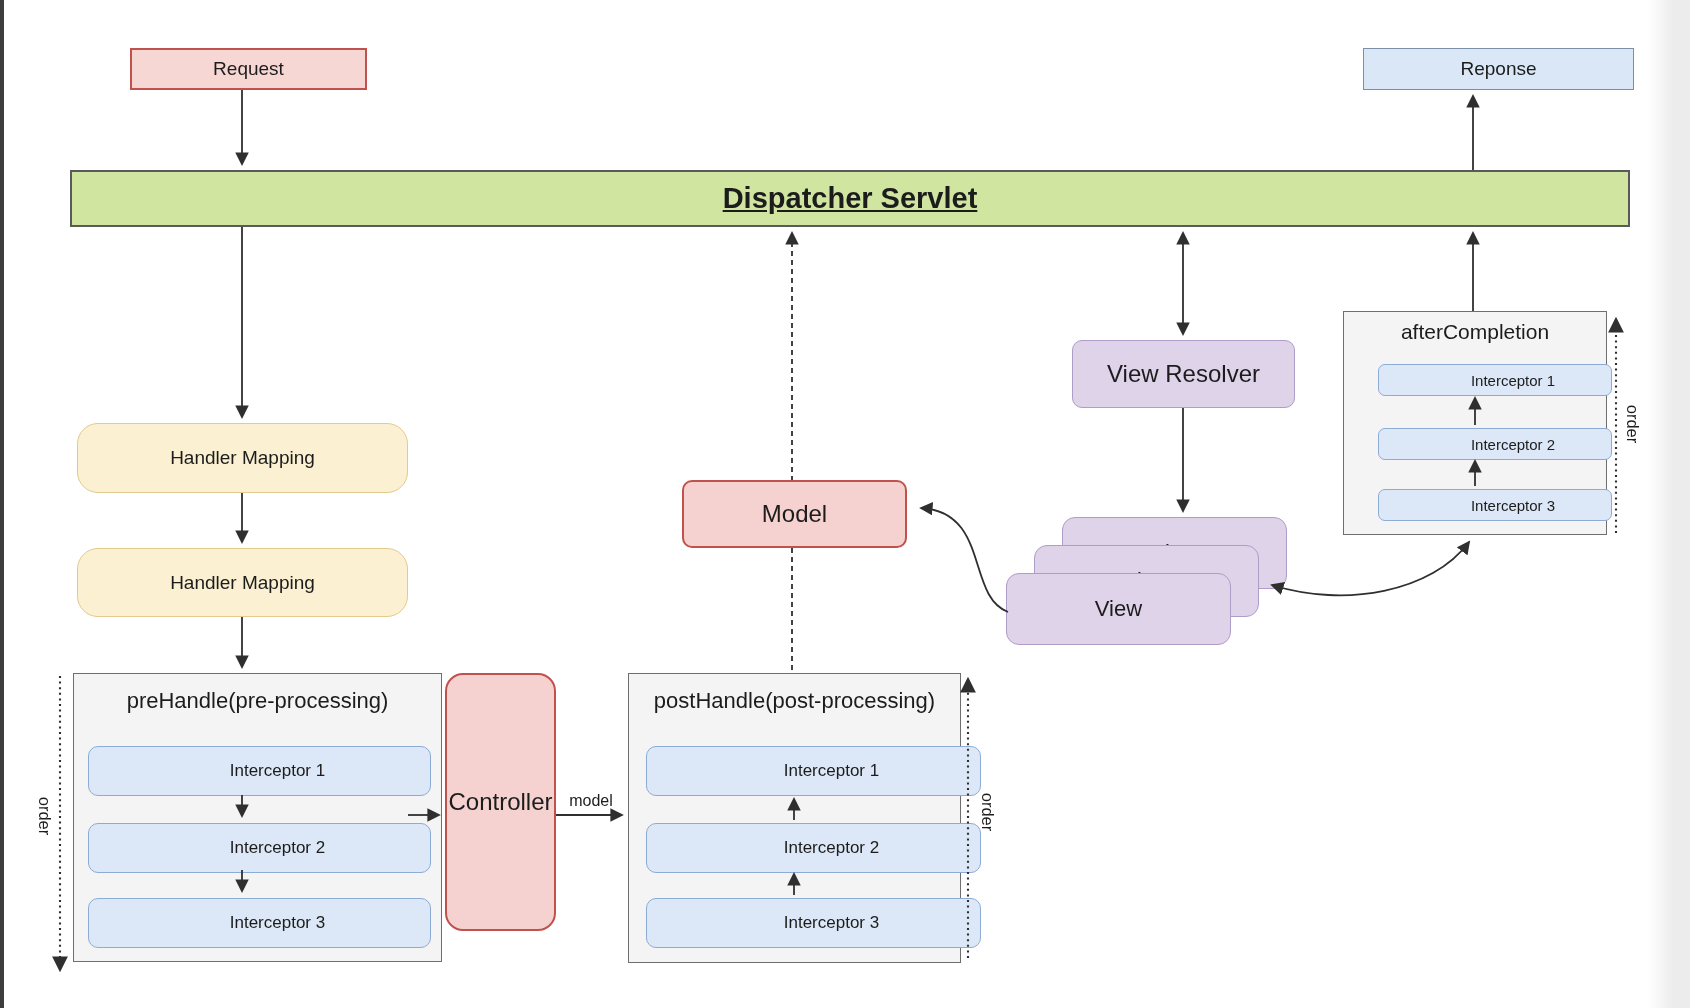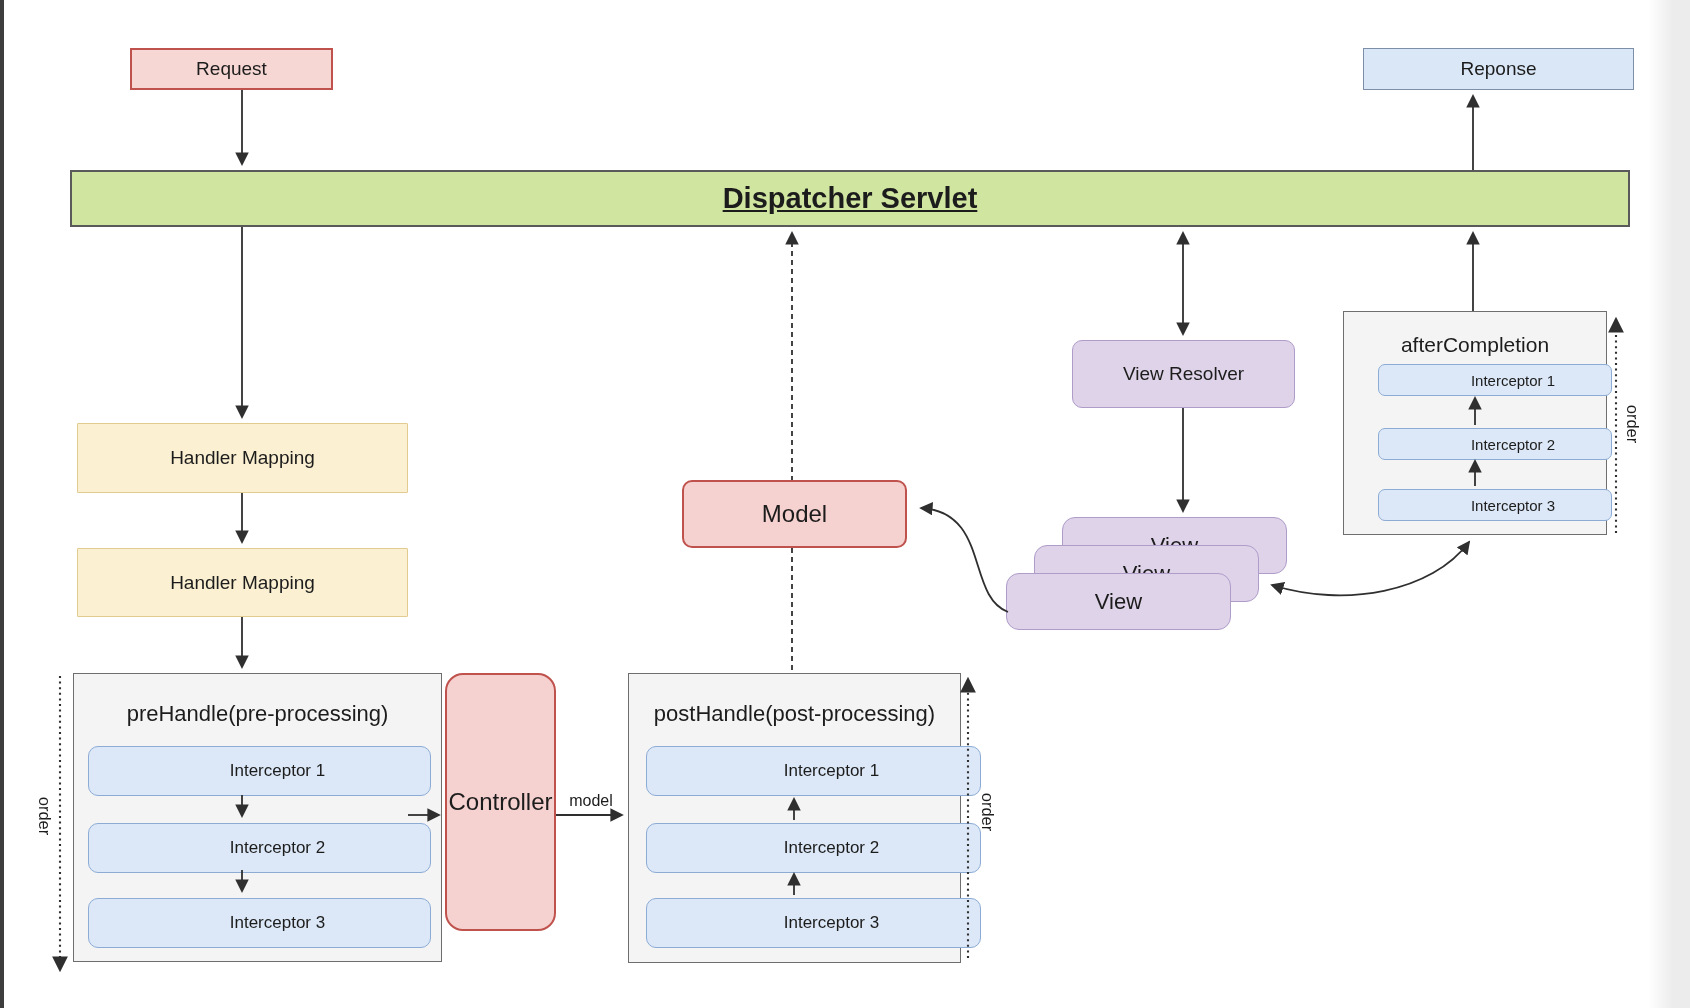--- a/index.html
+++ b/index.html
@@ -19,42 +19,42 @@
     font-family:"Liberation Sans", sans-serif; color:var(--text); background:#fff;
   }
   .abs{position:absolute; box-sizing:border-box;}
   .edge-left{left:0;top:0;width:4px;height:1008px;background:#3d3d3d;z-index:4;}
   .edge-right{left:1648px;top:0;width:42px;height:1008px;z-index:0;
     background:linear-gradient(to right, rgba(233,233,233,0), #ececec 60%);}
   svg.layer{position:absolute;left:0;top:0;z-index:3;pointer-events:none;}
   svg.under{z-index:1;}
   .node{display:flex;align-items:center;justify-content:center;text-align:center;z-index:2;}
   .lbl{font-size:19px;}
-  .request{left:130px;top:48px;width:203px;height:42px;background:var(--request-fill);border:2px solid var(--request-border);justify-content:center;}
+  .request{left:130px;top:48px;width:237px;height:42px;background:var(--request-fill);border:2px solid var(--request-border);justify-content:center;}
   .response{left:1363px;top:48px;width:271px;height:42px;background:var(--response-fill);border:1.5px solid var(--response-border);justify-content:center;}
   .dispatcher{left:70px;top:170px;width:1560px;height:57px;background:var(--dispatcher-fill);border:2px solid var(--dispatcher-border);
     font-size:29px;font-weight:600;text-decoration:underline;}
-  .handler{left:77px;width:331px;height:70px;background:var(--handler-fill);border:1.5px solid var(--handler-border);border-radius:1px;}
+  .handler{left:77px;width:331px;height:70px;background:var(--handler-fill);border:1.5px solid var(--handler-border);border-radius:21px;}
   .hm{top:423px;} .ha{top:548px;height:69px;}
   .group{background:var(--group-fill);border:1.6px solid var(--group-border);z-index:2;}
-  .group-title{position:absolute;left:0;right:0;text-align:center;font-size:22px;font-weight:500;margin-top:13px;}
+  .group-title{position:absolute;left:0;right:0;text-align:center;font-size:22px;font-weight:500;}
   .ic{position:absolute;display:flex;align-items:center;justify-content:center;
     background:var(--interceptor-fill);border:1.5px solid var(--interceptor-border);border-radius:10px;font-size:17px;padding-left:36px;}
   .pre{left:73px;top:673px;width:369px;height:289px;}
   .post{left:628px;top:673px;width:333px;height:290px;}
   .pre .ic,.post .ic{height:48px;}
   .pre .ic{left:14px;width:305px;} .post .ic{left:17px;width:297px;}
   .ic.r1{top:72px;} .ic.r2{top:149px;} .ic.r3{top:224px;}
   .controller{left:445px;top:673px;width:111px;height:258px;background:var(--pink-fill);border:2px solid var(--pink-border);
     border-radius:18px;font-size:24px;}
   .model-box{left:682px;top:480px;width:225px;height:68px;background:var(--pink-fill);border:2px solid var(--pink-border);
     border-radius:10px;font-size:24px;}
   .vr{left:1072px;top:340px;width:223px;height:68px;background:var(--purple-fill);border:1.5px solid var(--purple-border);
-    border-radius:10px;font-size:19px;}
-  .view{width:225px;height:57px;background:var(--purple-fill);border:1.5px solid var(--purple-border);
+    border-radius:10px;font-size:24px;}
+  .view{width:225px;height:72px;background:var(--purple-fill);border:1.5px solid var(--purple-border);
     border-radius:13px;font-size:22px;}
   .view.back{left:1062px;top:517px;} .view.mid{left:1034px;top:545px;} .view.front{left:1006px;top:573px;}
   .ac{left:1343px;top:311px;width:264px;height:224px;}
   .ac .group-title{top:8px;font-size:21px;}
   .ac .ic{left:34px;width:196px;height:30px;font-size:15px;border-radius:7px;}
   .ac .ic.a1{top:52px;} .ac .ic.a2{top:116px;} .ac .ic.a3{top:177px;}
   .rot{transform:translate(-50%,-50%) rotate(90deg);transform-origin:center;white-space:nowrap;
     font-size:16.5px;z-index:2;}
   .order-left{left:44px;top:816px;}
   .order-post{left:987px;top:812px;}

